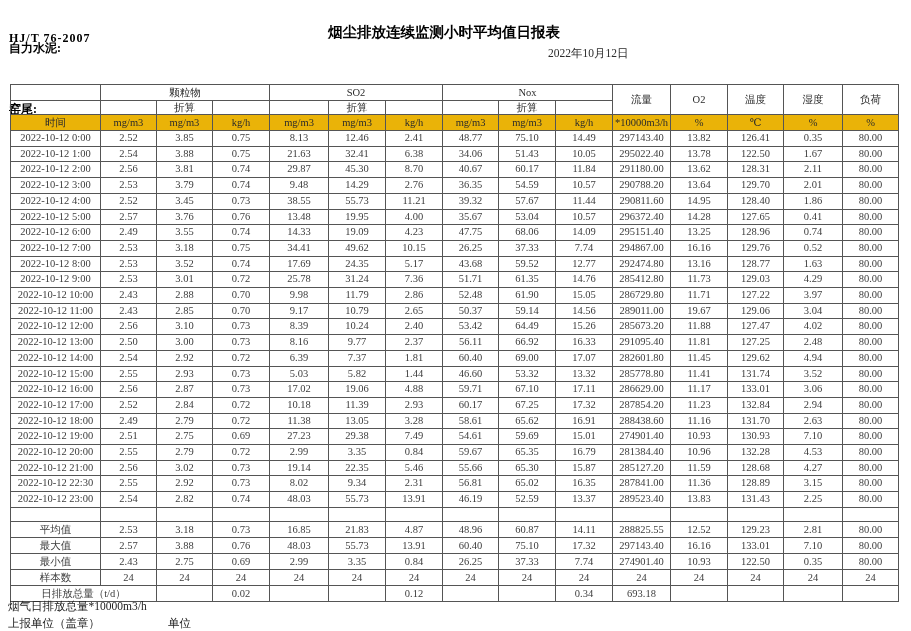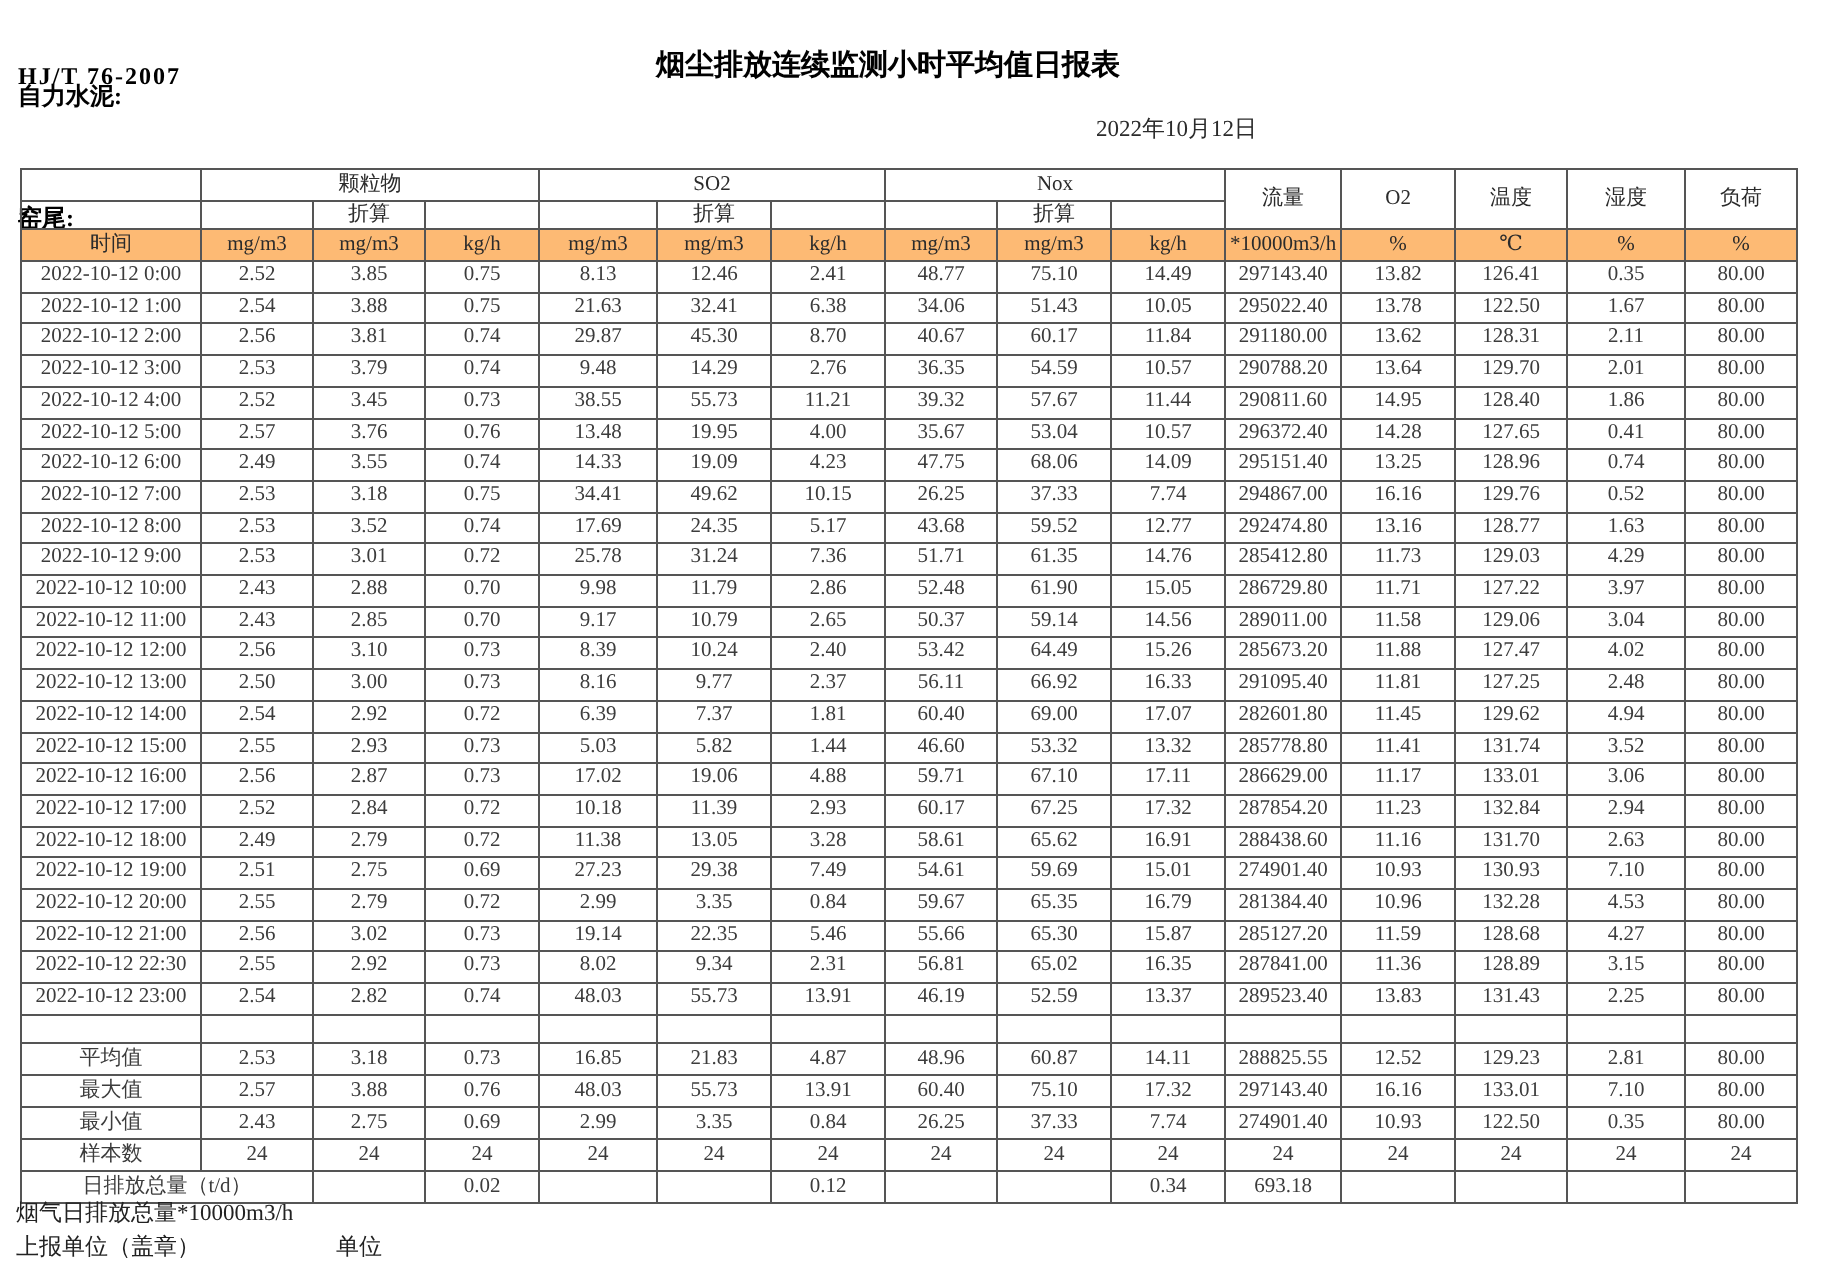--- a/index.html
+++ b/index.html
@@ -5,34 +5,34 @@
   html,body { margin:0; padding:0; background:#ffffff; }
   .page {
     position:relative; width:911px; height:631px; background:#fff;
     font-family:"Liberation Serif","DejaVu Serif",serif; color:#000;
     overflow:hidden;
   }
   .doc-code  { position:absolute; left:9px;  top:7px;  font-size:12px; font-weight:bold; letter-spacing:1px;margin-top:24px; }
   .rpt-title { position:absolute; left:0;    top:23px; width:888px; text-align:center; font-size:14.5px; font-weight:bold; }
   .company   { position:absolute; left:9px;  top:40px; font-size:12px; font-weight:bold; }
   .kiln      { position:absolute; left:9px;  top:58px; font-size:12px; font-weight:bold;margin-top:43px; }
-  .rpt-date  { position:absolute; left:548px; top:57px; font-size:11.5px; color:#2b2b2b; }
+  .rpt-date  { position:absolute; left:548px; top:46px; font-size:11.5px; color:#2b2b2b; }
 
   table.rpt {
     position:absolute; left:10px; top:84px; width:888px;
     border-collapse:collapse; table-layout:fixed;
     font-size:10.5px; color:#3c3c3c;padding-left:20px;
   }
   table.rpt td {
     border:1px solid #555; padding:0; text-align:center;
     white-space:nowrap; overflow:hidden; height:15px; line-height:15px;
   }
   tr.hdr1 td { height:15px; line-height:15px; color:#2b2b2b; }
   tr.hdr2 td { height:13px; line-height:13px; color:#2b2b2b; }
-  tr.units td { height:15px; line-height:15px; background:#fdba74; color:#2b2b2b; }
+  tr.units td { height:15px; line-height:15px; background:#eab308; color:#2b2b2b; }
   tr[data-name="data-row"] td { height:14.7px; line-height:14.7px; }
   tr.spacer td { height:13px; line-height:13px; }
   tr.summary td { height:15px; line-height:15px; }
   td.left { text-align:left; padding-left:3px; }
   .f1 { position:absolute; left:8px;  top:599px; font-size:11.5px; color:#222;text-align:right; }
   .f2 { position:absolute; left:8px;  top:616px; font-size:11.5px; color:#222; }
   .f3 { position:absolute; left:168px; top:616px; font-size:11.5px; color:#222; }
 </style>
 </head>
 <body>
@@ -298,21 +298,21 @@
           <td data-name="value-cell">2.43</td>
           <td data-name="value-cell">2.85</td>
           <td data-name="value-cell">0.70</td>
           <td data-name="value-cell">9.17</td>
           <td data-name="value-cell">10.79</td>
           <td data-name="value-cell">2.65</td>
           <td data-name="value-cell">50.37</td>
           <td data-name="value-cell">59.14</td>
           <td data-name="value-cell">14.56</td>
           <td data-name="value-cell">289011.00</td>
-          <td data-name="value-cell">11.58</td>
+          <td data-name="value-cell">19.67</td>
           <td data-name="value-cell">129.06</td>
           <td data-name="value-cell">3.04</td>
           <td data-name="value-cell">80.00</td>
         </tr>
         <tr data-name="data-row">
           <td data-name="time-cell">2022-10-12 12:00</td>
           <td data-name="value-cell">2.56</td>
           <td data-name="value-cell">3.10</td>
           <td data-name="value-cell">0.73</td>
           <td data-name="value-cell">8.39</td>

